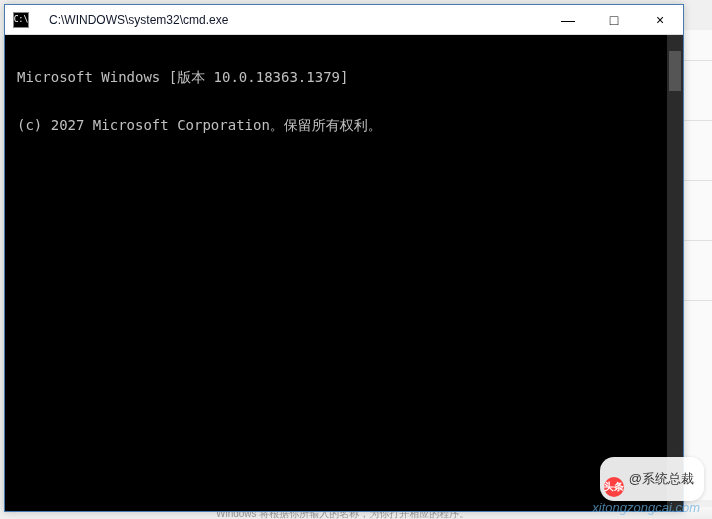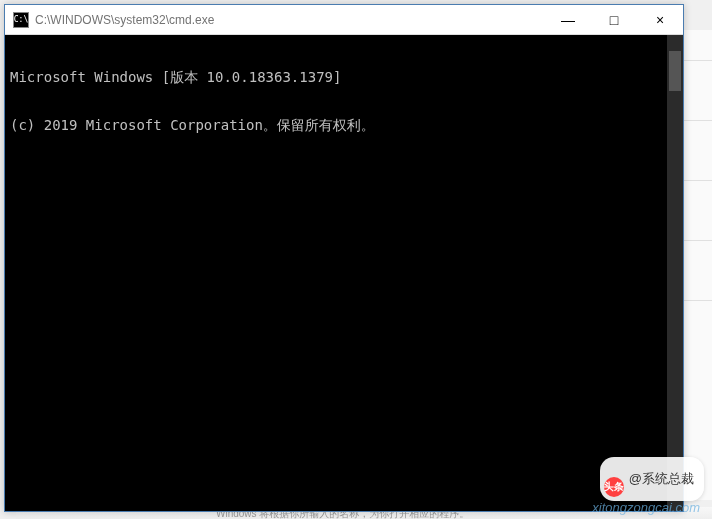--- a/index.html
+++ b/index.html
@@ -42,21 +42,22 @@
       display: flex;
       align-items: center;
       justify-content: center;
       font-size: 8px;
       color: #fff;
       font-family: monospace;
     }
     .titlebar-text {
       flex: 1;
       font-size: 12px;
-      color: #737373;
+      color: #0f172a;
+      margin-left: 14px;
     }
     .titlebar-controls {
       display: flex;
       height: 100%;
     }
     .titlebar-btn {
       width: 46px;
       height: 30px;
       display: flex;
       align-items: center;
@@ -66,21 +67,21 @@
       cursor: pointer;
     }
     .terminal {
       width: 100%;
       height: calc(100% - 30px);
       background: #000;
       color: #c0c0c0;
       font-family: "NSimSun", "SimSun", "Consolas", monospace;
       font-size: 14px;
       line-height: 16px;
-      padding: 2px 5px;
+      padding: 2px 12px;
       white-space: pre;
       overflow: hidden;
       position: relative;
     }
     .terminal-line {
       display: block;
     }
     .cursor {
       display: inline-block;
       width: 8px;
@@ -193,21 +194,21 @@
     <div class="titlebar-icon">C:\</div>
     <div class="titlebar-text">C:\WINDOWS\system32\cmd.exe</div>
     <div class="titlebar-controls">
       <div class="titlebar-btn">—</div>
       <div class="titlebar-btn">□</div>
       <div class="titlebar-btn close">×</div>
     </div>
   </div>
   <div class="terminal">
     <span class="terminal-line">Microsoft Windows [版本 10.0.18363.1379]</span>
-    <span class="terminal-line">(c) 2019 Microsoft Corporation。保留所有权利。</span>
+    <span class="terminal-line">(c) 2027 Microsoft Corporation。保留所有权利。</span>
     <span class="terminal-line"></span>
     <div class="scrollbar-v">
       <div class="scrollbar-thumb"></div>
     </div>
   </div>
 </div>
 
 <div class="watermark">
   <div class="watermark-badge">
     <div class="watermark-logo">头条</div>

